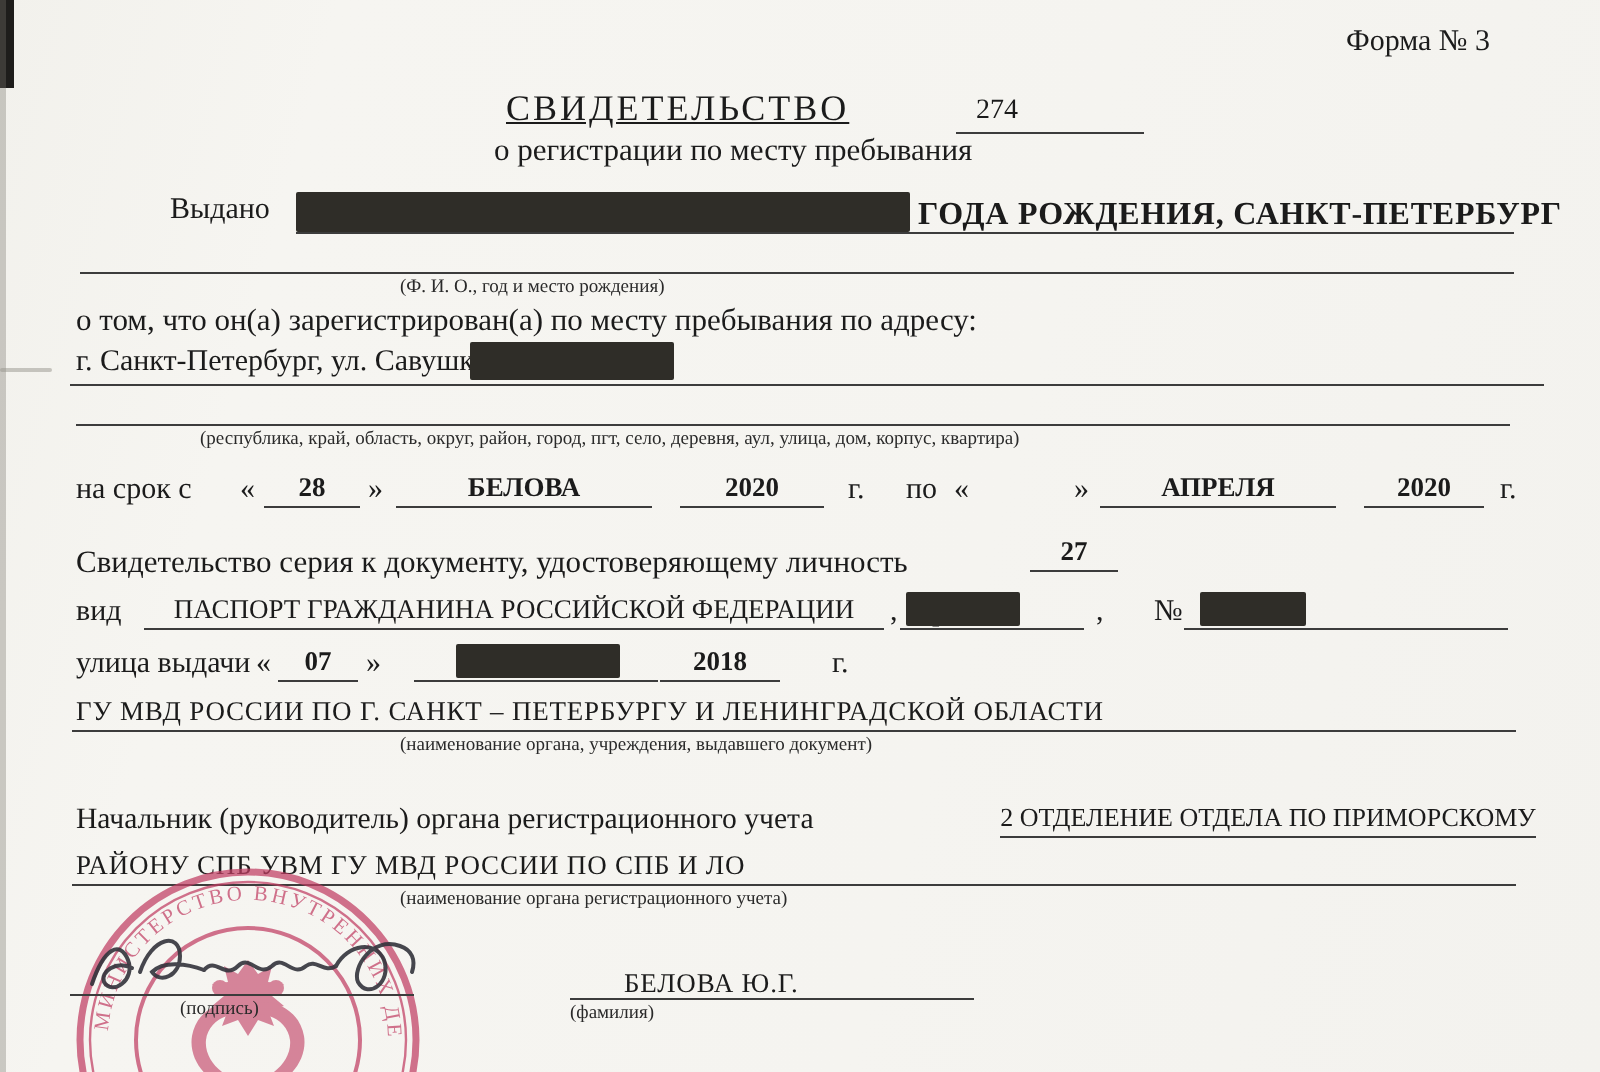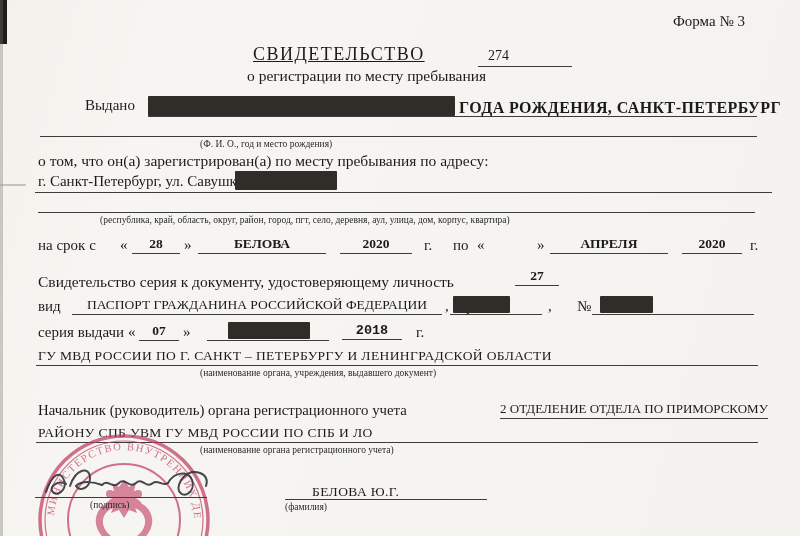--- a/index.html
+++ b/index.html
@@ -76,27 +76,27 @@
   <div class="abs t" style="left:38px;top:297px;text-align:right;">вид</div>
   <div class="abs ucell" style="left:72px;top:297px;width:370px;font-weight:normal;">ПАСПОРТ ГРАЖДАНИНА РОССИЙСКОЙ ФЕДЕРАЦИИ</div>
   <div class="abs t" style="left:445px;top:297px;">, серия</div>
   <div class="abs line" style="left:450px;top:298px;width:92px;height:16px;"></div>
   <div class="abs redact" style="left:453px;top:296px;width:57px;height:17px;"></div>
   <div class="abs t" style="left:548px;top:297px;">,</div>
   <div class="abs t" style="left:577px;top:297px;">№</div>
   <div class="abs line" style="left:592px;top:298px;width:162px;height:16px;"></div>
   <div class="abs redact" style="left:600px;top:296px;width:53px;height:17px;"></div>
 
-  <div class="abs t" style="left:38px;top:323px;">серия выдачи</div>
+  <div class="abs t" style="left:38px;top:323px;">улица выдачи</div>
   <div class="abs t" style="left:128px;top:323px;">«</div>
   <div class="abs ucell" style="left:139px;top:323px;width:40px;">07</div>
   <div class="abs t" style="left:183px;top:323px;">»</div>
   <div class="abs line" style="left:207px;top:324px;width:122px;height:16px;"></div>
   <div class="abs redact" style="left:228px;top:322px;width:82px;height:17px;"></div>
-  <div class="abs ucell" style="left:342px;top:323px;width:60px;font-family:Liberation Mono, monospace;">2018</div>
+  <div class="abs ucell" style="left:330px;top:323px;width:60px;">2018</div>
   <div class="abs t" style="left:416px;top:323px;">г.</div>
 
   <div class="abs caps" style="left:38px;top:348px;">ГУ  МВД  РОССИИ  ПО  Г. САНКТ – ПЕТЕРБУРГУ  И  ЛЕНИНГРАДСКОЙ  ОБЛАСТИ</div>
   <div class="abs line" style="left:36px;top:349px;width:722px;height:16px;"></div>
   <div class="abs cap" style="left:200px;top:368px;width:400px;">(наименование органа, учреждения, выдавшего документ)</div>
 
   <div class="abs t" style="left:38px;top:401px;font-size:14.8px;">Начальник (руководитель) органа регистрационного учета</div>
   <div class="abs ucell" style="left:500px;top:401px;width:268px;font-weight:normal;font-size:13px;">2 ОТДЕЛЕНИЕ ОТДЕЛА  ПО ПРИМОРСКОМУ</div>
   <div class="abs caps" style="left:38px;top:425px;">РАЙОНУ СПБ УВМ  ГУ  МВД РОССИИ  ПО СПБ  И  ЛО</div>
   <div class="abs line" style="left:36px;top:426px;width:722px;height:16px;"></div>

